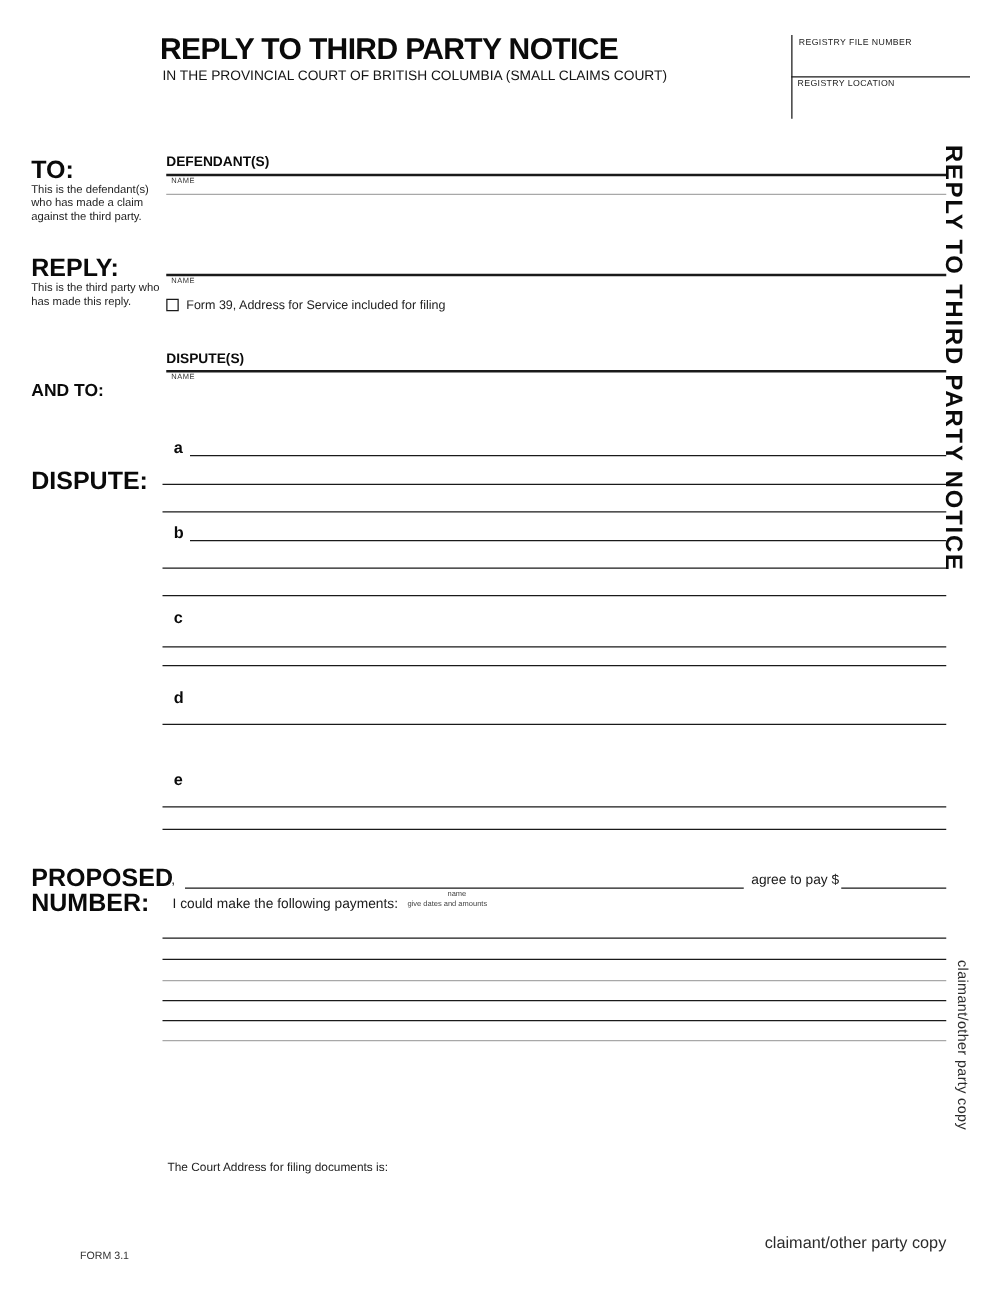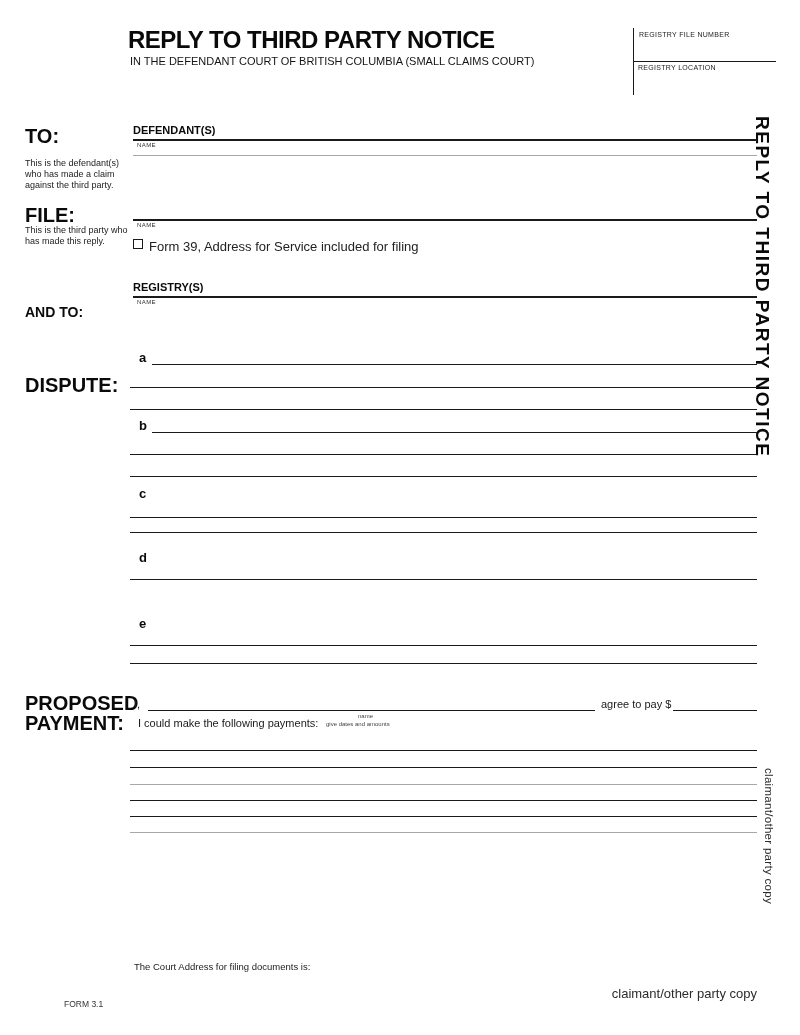--- a/index.html
+++ b/index.html
@@ -15,69 +15,69 @@
   .hline{height:1px;background:#1a1a1a;}
   .hline.thick{height:2px;}
   .hline.light{background:#a8a8a8;}
   .sec-head{font-size:20px;font-weight:800;color:#0a0a0a;white-space:nowrap;}
   .sec-head.small{font-size:14px;}
   .sec-note{font-size:9px;line-height:11px;color:#222;width:106px;}
   .party-label{font-size:11px;font-weight:800;color:#0a0a0a;width:624px;}
   .name-label{font-size:6px;letter-spacing:0.4px;color:#333;}
   .letter{font-size:13px;font-weight:800;color:#0a0a0a;}
   .cb{width:8px;height:8px;border:1px solid #1a1a1a;background:#fff;}
-  .cb-label{font-size:13px;color:#222;white-space:nowrap;text-align:right;}
+  .cb-label{font-size:10px;color:#222;white-space:nowrap;text-align:right;}
   .pay-text{font-size:11px;color:#1a1a1a;white-space:nowrap;}
   .tiny{font-size:6px;color:#444;white-space:nowrap;}
   .side-title{
     writing-mode:vertical-rl;text-orientation:mixed;
     font-size:19px;font-weight:800;letter-spacing:1.5px;color:#0a0a0a;white-space:nowrap;
   }
   .side-copy{
     writing-mode:vertical-rl;text-orientation:mixed;
     font-size:11.5px;letter-spacing:0.3px;color:#2b2b2b;white-space:nowrap;
   }
   .footer-copy{font-size:13px;color:#2b2b2b;white-space:nowrap;}
   .footer-form{font-size:8.5px;color:#333;white-space:nowrap;}
-  .court-address{font-size:9.5px;color:#222;white-space:nowrap;margin-top:32px;}
+  .court-address{font-size:9.5px;color:#222;white-space:nowrap;}
 </style>
 </head>
 <body>
 
 <div class="page">
 
   <div class="abs title" style="left:128px;top:26px;">REPLY TO THIRD PARTY NOTICE</div>
-  <div class="abs subtitle" style="left:130px;top:55px;">IN THE DEFENDANT COURT OF BRITISH COLUMBIA (SMALL CLAIMS COURT)</div>
+  <div class="abs subtitle" style="left:130px;top:55px;">IN THE PROVINCIAL COURT OF BRITISH COLUMBIA (SMALL CLAIMS COURT)</div>
 
   <div class="abs vline" style="left:633px;top:28px;height:67px;"></div>
   <div class="abs hline" style="left:633px;top:61px;width:143px;"></div>
   <div class="abs reg-label" style="left:639px;top:31px;">REGISTRY FILE NUMBER</div>
   <div class="abs" style="left:634px;top:40px;width:142px;height:20px;"></div>
   <div class="abs reg-label" style="left:638px;top:64px;">REGISTRY LOCATION</div>
   <div class="abs" style="left:634px;top:73px;width:142px;height:22px;"></div>
 
   <div class="abs side-title" style="left:751px;top:116px;">REPLY TO THIRD PARTY NOTICE</div>
   <div class="abs side-copy" style="left:763px;top:768px;">claimant/other party copy</div>
 
   <div class="abs sec-head" style="left:25px;top:125px;">TO:</div>
-  <div class="abs sec-note" style="left:25px;top:158px;">This is the defendant(s) who has made a claim against the third party.</div>
+  <div class="abs sec-note" style="left:25px;top:146px;">This is the defendant(s) who has made a claim against the third party.</div>
   <div class="abs party-label" style="left:133px;top:124px;">DEFENDANT(S)</div>
   <div class="abs hline thick" style="left:133px;top:139px;width:624px;"></div>
   <div class="abs name-label" style="left:137px;top:142px;">NAME</div>
   <div class="abs hline light" style="left:133px;top:155px;width:624px;"></div>
 
-  <div class="abs sec-head" style="left:25px;top:204px;">FILE:</div>
+  <div class="abs sec-head" style="left:25px;top:204px;">REPLY:</div>
   <div class="abs sec-note" style="left:25px;top:225px;">This is the third party who has made this reply.</div>
   <div class="abs hline thick" style="left:133px;top:219px;width:624px;"></div>
   <div class="abs name-label" style="left:137px;top:222px;">NAME</div>
   <div class="abs cb" style="left:133px;top:239px;"></div>
   <div class="abs cb-label" style="left:149px;top:239px;">Form 39, Address for Service included for filing</div>
 
   <div class="abs sec-head small" style="left:25px;top:284px;margin-top:20px;">AND TO:</div>
-  <div class="abs party-label" style="left:133px;top:281px;">REGISTRY(S)</div>
+  <div class="abs party-label" style="left:133px;top:281px;">DISPUTE(S)</div>
   <div class="abs hline thick" style="left:133px;top:296px;width:624px;"></div>
   <div class="abs name-label" style="left:137px;top:299px;">NAME</div>
 
   <div class="abs sec-head" style="left:25px;top:374px;">DISPUTE:</div>
 
   <div class="abs letter" style="left:139px;top:350px;">a</div>
   <div class="abs hline" style="left:152px;top:364px;width:605px;"></div>
   <div class="abs hline" style="left:130px;top:387px;width:627px;"></div>
   <div class="abs hline" style="left:130px;top:409px;width:627px;"></div>
 
@@ -91,21 +91,21 @@
   <div class="abs hline" style="left:130px;top:532px;width:627px;"></div>
 
   <div class="abs letter" style="left:139px;top:550px;">d</div>
   <div class="abs hline" style="left:130px;top:579px;width:627px;"></div>
 
   <div class="abs letter" style="left:139px;top:616px;">e</div>
   <div class="abs hline" style="left:130px;top:645px;width:627px;"></div>
   <div class="abs hline" style="left:130px;top:663px;width:627px;"></div>
 
   <div class="abs sec-head" style="left:25px;top:692px;">PROPOSED</div>
-  <div class="abs sec-head" style="left:25px;top:712px;">PAYMENT:</div>
+  <div class="abs sec-head" style="left:25px;top:712px;">NUMBER:</div>
 
   <div class="abs pay-text" style="left:134px;top:698px;">I,</div>
   <div class="abs hline" style="left:148px;top:710px;width:447px;"></div>
   <div class="abs tiny" style="left:358px;top:713px;">name</div>
   <div class="abs pay-text" style="left:601px;top:698px;">agree to pay $</div>
   <div class="abs hline" style="left:673px;top:710px;width:84px;"></div>
 
   <div class="abs pay-text" style="left:138px;top:717px;">I could make the following payments:</div>
   <div class="abs tiny" style="left:326px;top:721px;">give dates and amounts</div>
 

